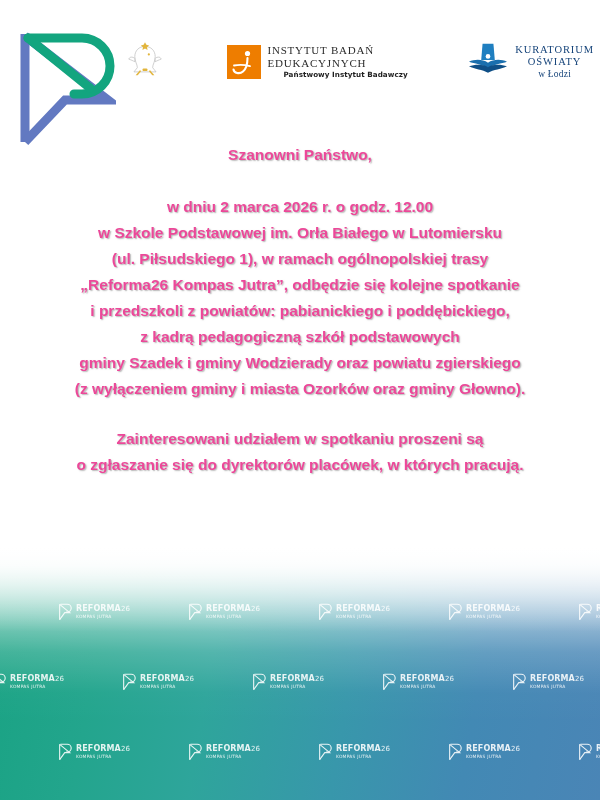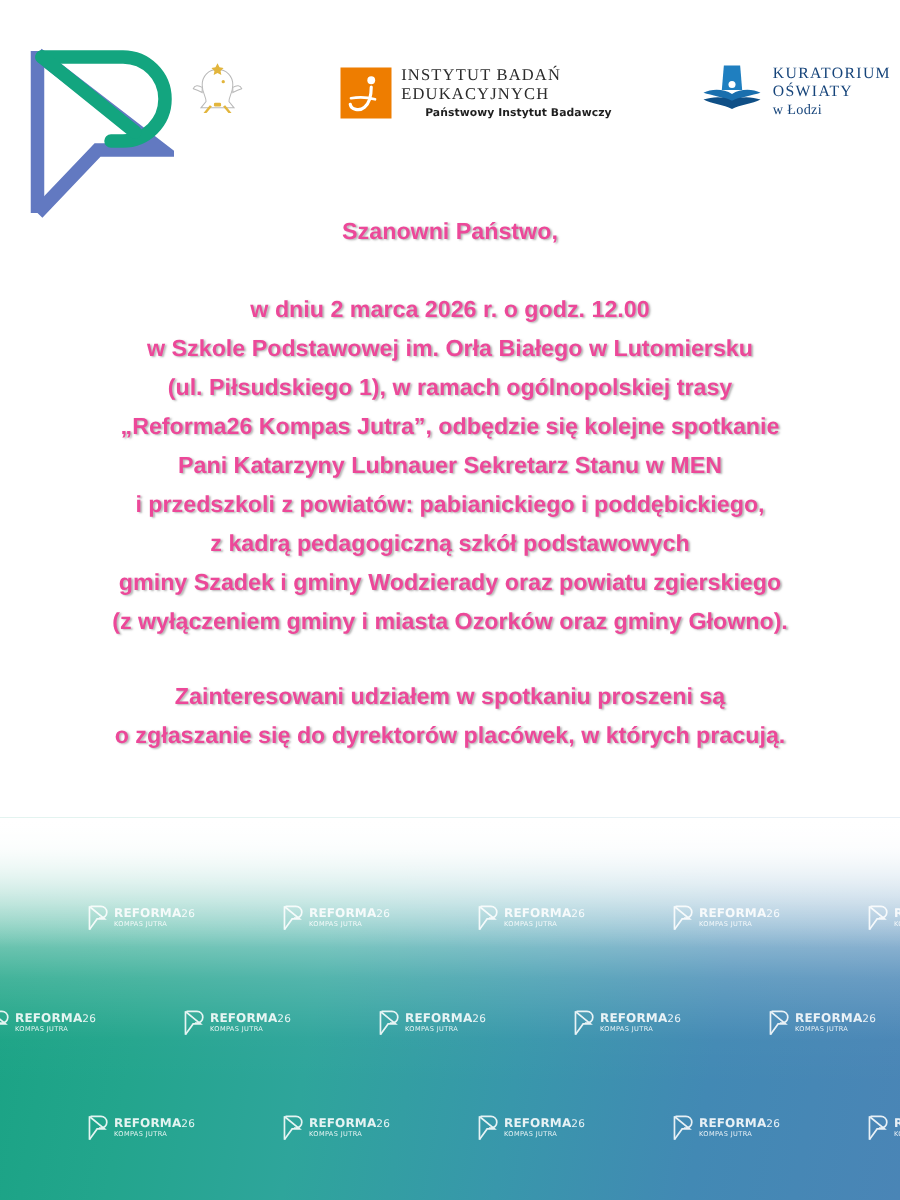--- a/index.html
+++ b/index.html
@@ -175,20 +175,21 @@
     margin-top: 1.5px;
     color: #1f1f1f;
     padding-left: 16px;
   }
 
   
   .kur-text {
     font-family: "Liberation Serif", serif;
     color: #16447a;
     line-height: 1.18;
+    text-align: center;
   }
   .kur-text .l1, .kur-text .l2 {
     display: block;
     font-size: 10.5px;
     letter-spacing: 0.9px;
   }
   .kur-text .l3 {
     display: block;
     font-size: 9.5px;
     letter-spacing: 0.2px;
@@ -470,21 +471,20 @@
   </div>
 
   <div class="body-copy">
     <div class="copy-line">Szanowni Państwo,</div>
     <div class="copy-gap"></div>
     <div>
       <div class="copy-line">w dniu 2 marca 2026 r. o godz. 12.00</div>
       <div class="copy-line">w Szkole Podstawowej im. Orła Białego w Lutomiersku</div>
       <div class="copy-line">(ul. Piłsudskiego 1), w ramach ogólnopolskiej trasy</div>
       <div class="copy-line">„Reforma26 Kompas Jutra”, odbędzie się kolejne spotkanie</div>
-      <div class="copy-line">Pani Katarzyny Lubnauer Sekretarz Stanu w MEN</div>
       <div class="copy-line">i przedszkoli z powiatów: pabianickiego i poddębickiego,</div>
       <div class="copy-line">z kadrą pedagogiczną szkół podstawowych</div>
       <div class="copy-line">gminy Szadek i gminy Wodzierady oraz powiatu zgierskiego</div>
       <div class="copy-line">(z wyłączeniem gminy i miasta Ozorków oraz gminy Głowno).</div>
     </div>
     <div class="copy-gap small"></div>
     <div>
       <div class="copy-line">Zainteresowani udziałem w spotkaniu proszeni są</div>
       <div class="copy-line">o zgłaszanie się do dyrektorów placówek, w których pracują.</div>
     </div>

